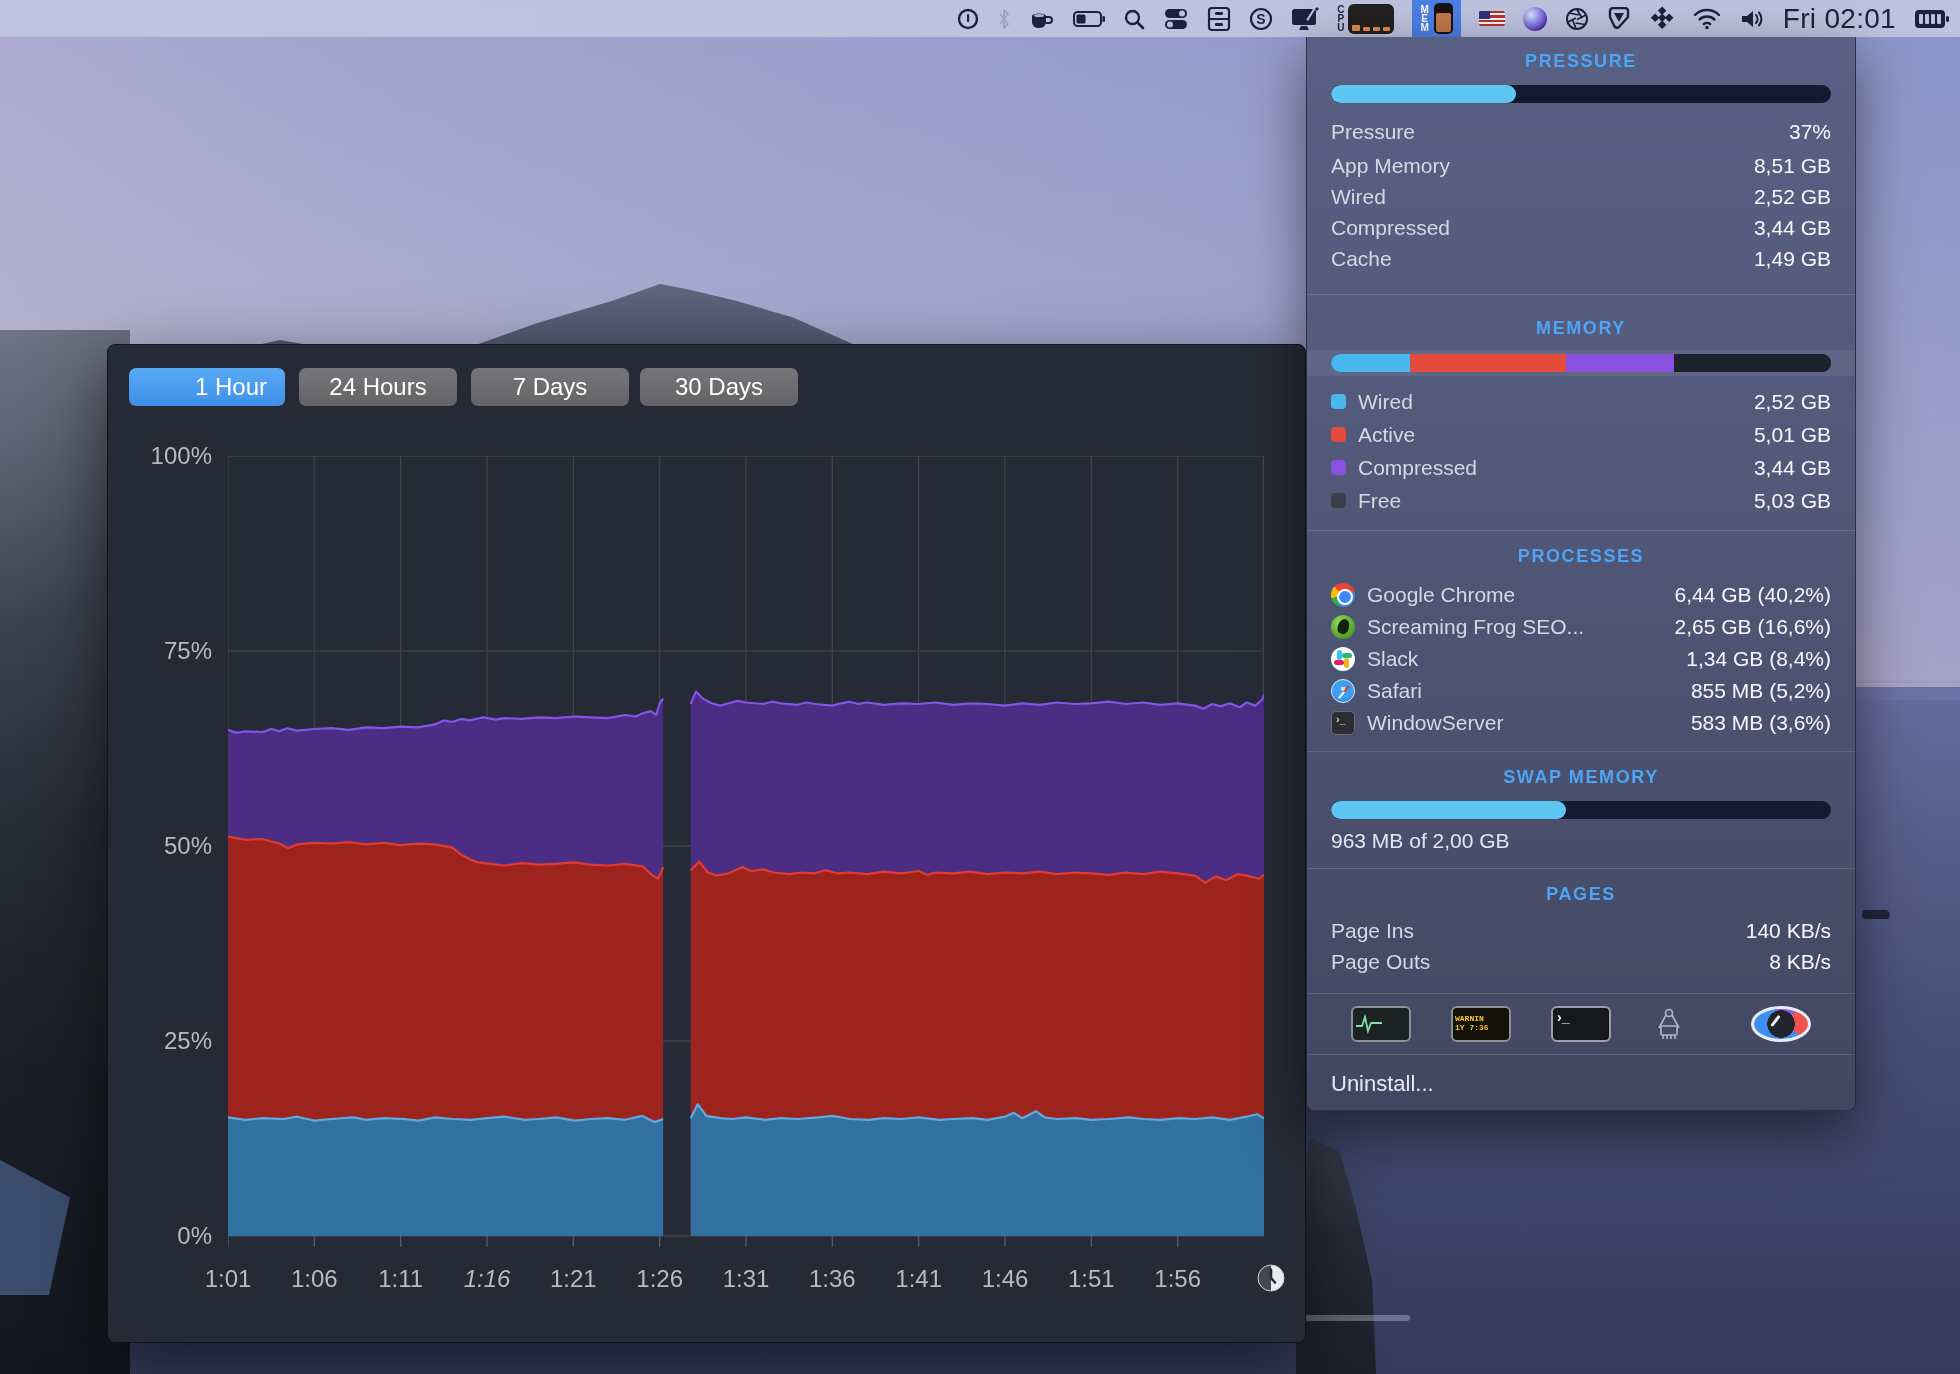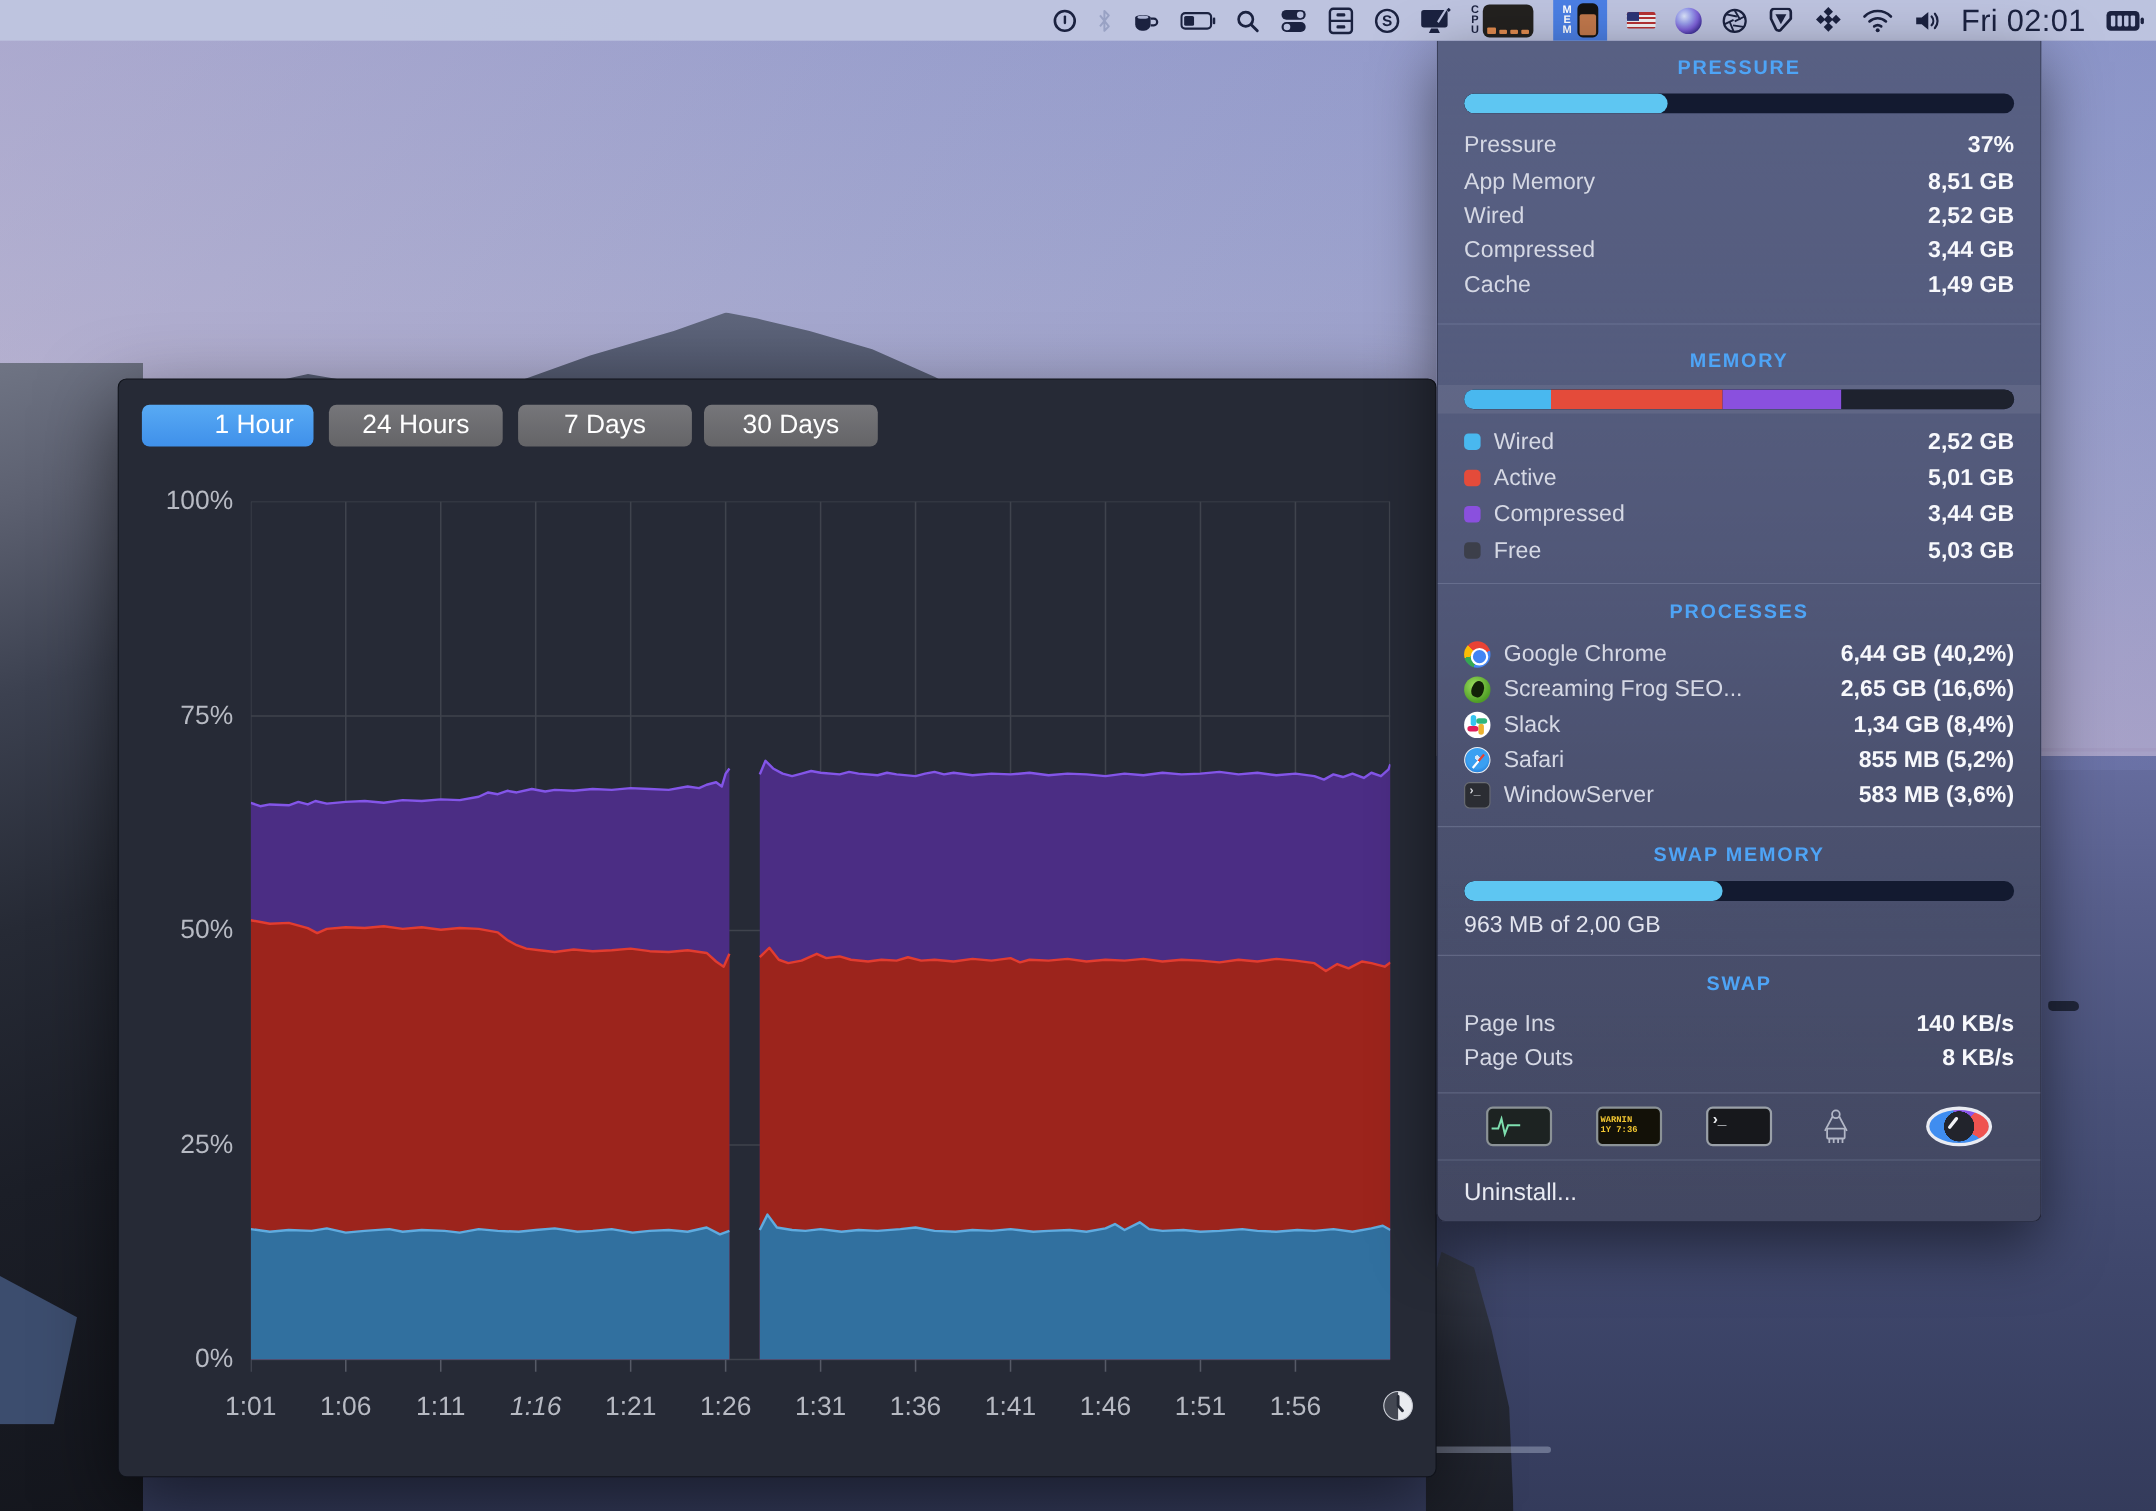--- a/index.html
+++ b/index.html
@@ -73,21 +73,21 @@
     border:1px solid rgba(10,12,24,0.55); border-top:none; border-radius:0 0 8px 8px;
     box-shadow:0 20px 55px rgba(0,0,0,0.5); color:#d5d8e4; }
   .section { padding:0 24px; }
   .section + .section { border-top:1px solid rgba(185,195,225,0.22); }
   .sec-h { text-align:center; color:#4ea4f6; font-size:18px; font-weight:700; letter-spacing:1.6px; }
   .bar { height:18px; border-radius:9px; background:#131a30; overflow:hidden; position:relative; }
   .bar .fill { position:absolute; left:0; top:0; bottom:0; background:#5ec6f2; border-radius:9px; }
   .seg-row { display:flex; height:18px; border-radius:9px; overflow:hidden; background:#131a30; }
   .seg-row i { display:block; height:100%; }
   .krow { display:flex; justify-content:space-between; align-items:center; font-size:21px; }
-  .krow .v { color:#f7f8fc; font-weight:700; }
+  .krow .v { color:#f7f8fc; font-weight:400; }
   .krow .k { color:#d5d8e4; display:flex; align-items:center; gap:12px; }
   .swatch { width:15px; height:15px; border-radius:4px; display:inline-block; }
   .band { background:rgba(255,255,255,0.07); margin:0 -24px; padding:4px 24px; }
   .picon { width:24px; height:24px; border-radius:5px; display:inline-block; position:relative; flex:0 0 auto; }
   .chrome { border-radius:50%;
     background:conic-gradient(from -45deg, #ea4335 0 120deg, #4285f4 120deg 240deg, #34a853 240deg 300deg, #fbbc05 300deg 360deg); }
   .chrome::after { content:""; position:absolute; left:6px; top:6px; width:12px; height:12px;
     border-radius:50%; background:#4285f4; border:2px solid #fff; }
   .frog { border-radius:50%; background:radial-gradient(circle at 40% 35%, #9fe060, #4f9e26 70%); }
   .frog::after { content:""; position:absolute; left:7px; top:4px; width:11px; height:15px;
@@ -492,21 +492,21 @@
 
   <div class="section" style="padding-top:15px; padding-bottom:15px;">
     <div class="sec-h">SWAP MEMORY</div>
     <div class="bar" style="margin-top:13px;">
       <i class="fill" style="width: 47%; background: rgb(94, 198, 242);"></i>
     </div>
     <div style="margin-top:10px; font-size:21px; color:#e3e5ef;">963 MB of 2,00 GB</div>
   </div>
 
   <div class="section" style="padding-top:15px; padding-bottom:16px;">
-    <div class="sec-h" style="margin-bottom:10px;">SWAP</div>
+    <div class="sec-h" style="margin-bottom:10px;">PAGES</div>
     <div class="krow" style="height:31px;">
       <span class="k">Page Ins</span>
         <span class="v">140 KB/s</span>
     </div>
     <div class="krow" style="height:31px;">
       <span class="k">Page Outs</span>
         <span class="v">8 KB/s</span>
     </div>
   </div>
 

